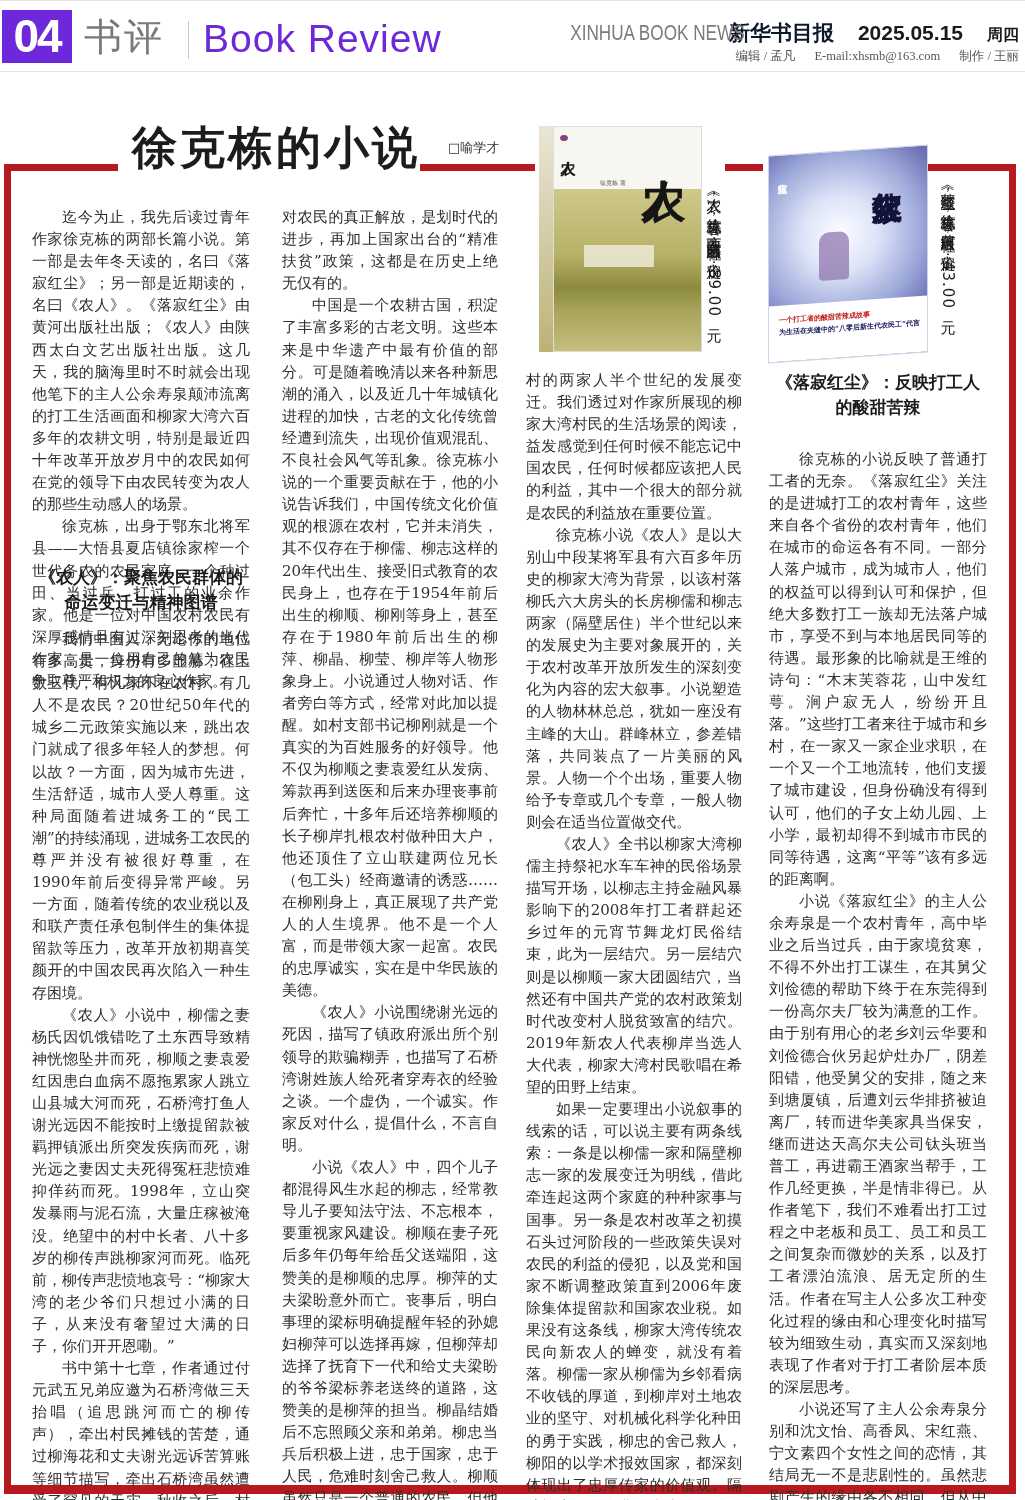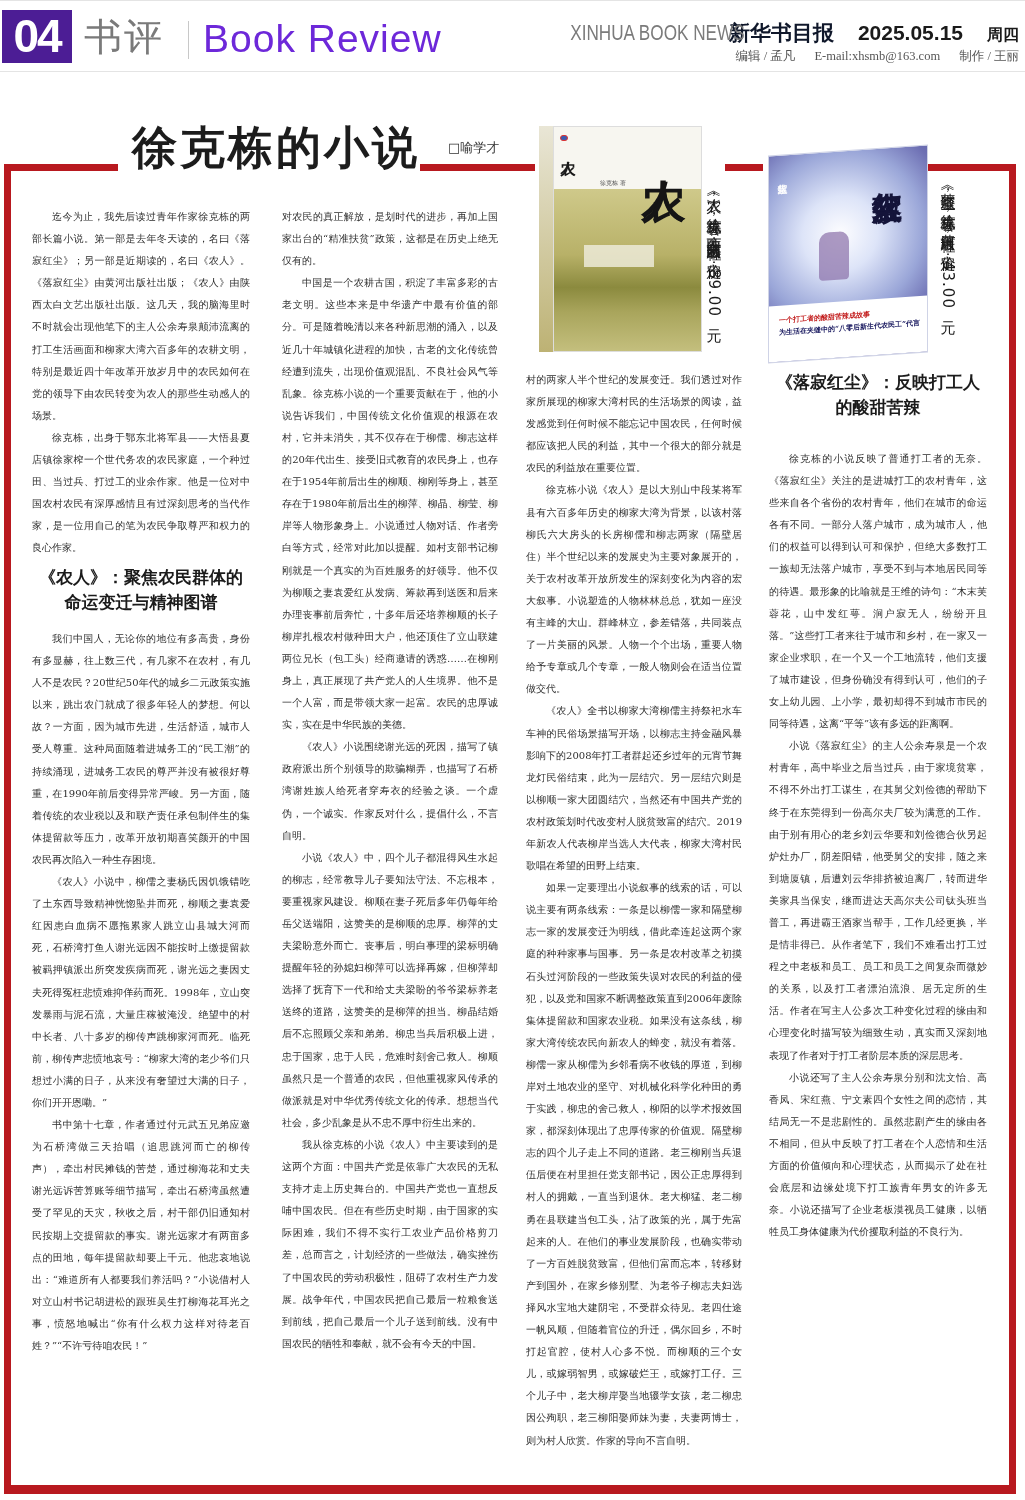--- a/index.html
+++ b/index.html
@@ -1,21 +1,21 @@
 <!DOCTYPE html>
 <html><head>
 <meta charset="utf-8">
 <style>
   * { box-sizing: border-box; margin: 0; padding: 0; }
   html, body { width: 1025px; height: 1500px; background: #ffffff; overflow: hidden; }
   body { position: relative; font-family: "DejaVu Serif", "Liberation Serif", serif; color: #2a2a2a; }
 
   
   .masthead { position: absolute; left: 0; top: 0; width: 1025px; height: 72px; border-top: 1px solid #e4e4e4; border-bottom: 1px solid #e4e4e4; }
-  .page-num { position: absolute; left: 2px; top: 9px; width: 70px; height: 53px; background: #4c1d95; color: #fff; font-family: "Liberation Sans", sans-serif; font-weight: bold; font-size: 46px; line-height: 53px; text-align: center; letter-spacing: -2px; }
+  .page-num { position: absolute; left: 2px; top: 9px; width: 70px; height: 53px; background: #6d28d9; color: #fff; font-family: "Liberation Sans", sans-serif; font-weight: bold; font-size: 46px; line-height: 53px; text-align: center; letter-spacing: -2px; }
   .section-cn { position: absolute; left: 84px; top: 12px; font-family: "DejaVu Sans", sans-serif; font-size: 38px; color: #7a7a7a; line-height: 48px; letter-spacing: 2px; }
   .section-sep { position: absolute; left: 188px; top: 20px; width: 1px; height: 38px; background: #c8c8c8; }
   .section-en { position: absolute; left: 203px; top: 14px; font-family: "Liberation Sans", sans-serif; font-size: 39px; color: #6d28d9; line-height: 48px; letter-spacing: 1px; }
   .paper-line { position: absolute; right: 6px; top: 18px; display: flex; align-items: baseline; gap: 24px; white-space: nowrap; }
   .paper-en { font-family: "Liberation Sans", sans-serif; font-size: 22px; color: #7b7b7b; transform: scaleX(0.78); transform-origin: right center; margin-right: -40px; }
   .paper-cn { font-family: "DejaVu Serif", serif; font-weight: bold; font-size: 21px; color: #0f172a; }
   .paper-date { font-family: Liberation Sans, sans-serif; font-weight: bold; font-size: 21px; color: #1a1a1a; }
   .paper-week { font-family: "DejaVu Sans", sans-serif; font-weight: bold; font-size: 16px; color: #1a1a1a; }
   .credits { position: absolute; right: 6px; top: 47px; font-family: "Liberation Serif", serif; font-size: 12.5px; color: #555; white-space: nowrap; }
   .credits span { margin-left: 16px; }
@@ -49,21 +49,21 @@
   .book2 .banner .sub-line { position: absolute; left: 10px; top: 22px; font-size: 7px; color: #1a1a60; font-weight: bold; }
   .book2 .figure { position: absolute; left: 50px; top: 80px; width: 30px; height: 48px; background: #8a6fa8; border-radius: 10px 10px 4px 4px; opacity: .7; }
   .book2 .big-title { position: absolute; left: 100px; top: 20px; font-family: "DejaVu Serif", serif; font-weight: bold; font-size: 30px; line-height: 36px; color: #14143a; writing-mode: vertical-rl; }
   .book2 .side-title { position: absolute; left: 6px; top: 20px; font-size: 10px; color: #fff; writing-mode: vertical-rl; }
 
   .caption-v { position: absolute; font-family: "DejaVu Sans", sans-serif; font-size: 15px; line-height: 19px; color: #1b1b1b; writing-mode: vertical-rl; letter-spacing: 1px; }
   .cap1 { left: 704px; top: 186px; height: 180px; }
   .cap2 { left: 938px; top: 180px; height: 186px; }
 
   
-  .col { position: absolute; font-family: "DejaVu Serif", serif; font-size: 10px; line-height: 22.1px; color: #2e2e2e; text-align: justify; text-justify: inter-character; }
+  .col { position: absolute; font-family: "DejaVu Serif", serif; font-size: 15px; line-height: 22.1px; color: #2e2e2e; text-align: justify; text-justify: inter-character; }
   .col p { text-indent: 2em; }
   .col p.cont { text-indent: 0; }
   .c1 { left: 32px; top: 206px; width: 218px; }
   .c2 { left: 282px; top: 206px; width: 216px; }
   .c3 { left: 526px; top: 369px; width: 216px; }
   .c4 { left: 769px; top: 448px; width: 218px; }
   .subhead { font-family: "DejaVu Sans", sans-serif; font-size: 17px; line-height: 25px; color: #1b1b1b; text-align: center; }
   .sh1 { position: absolute; left: 32px; top: 565px; width: 218px; }
   .sh2 { position: absolute; left: 769px; top: 370px; width: 218px; }
 </style>

